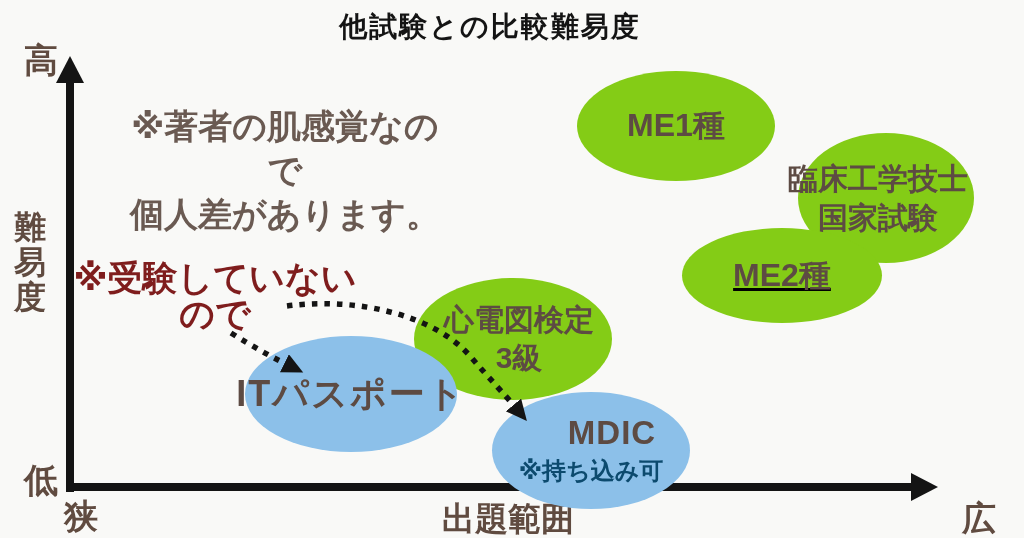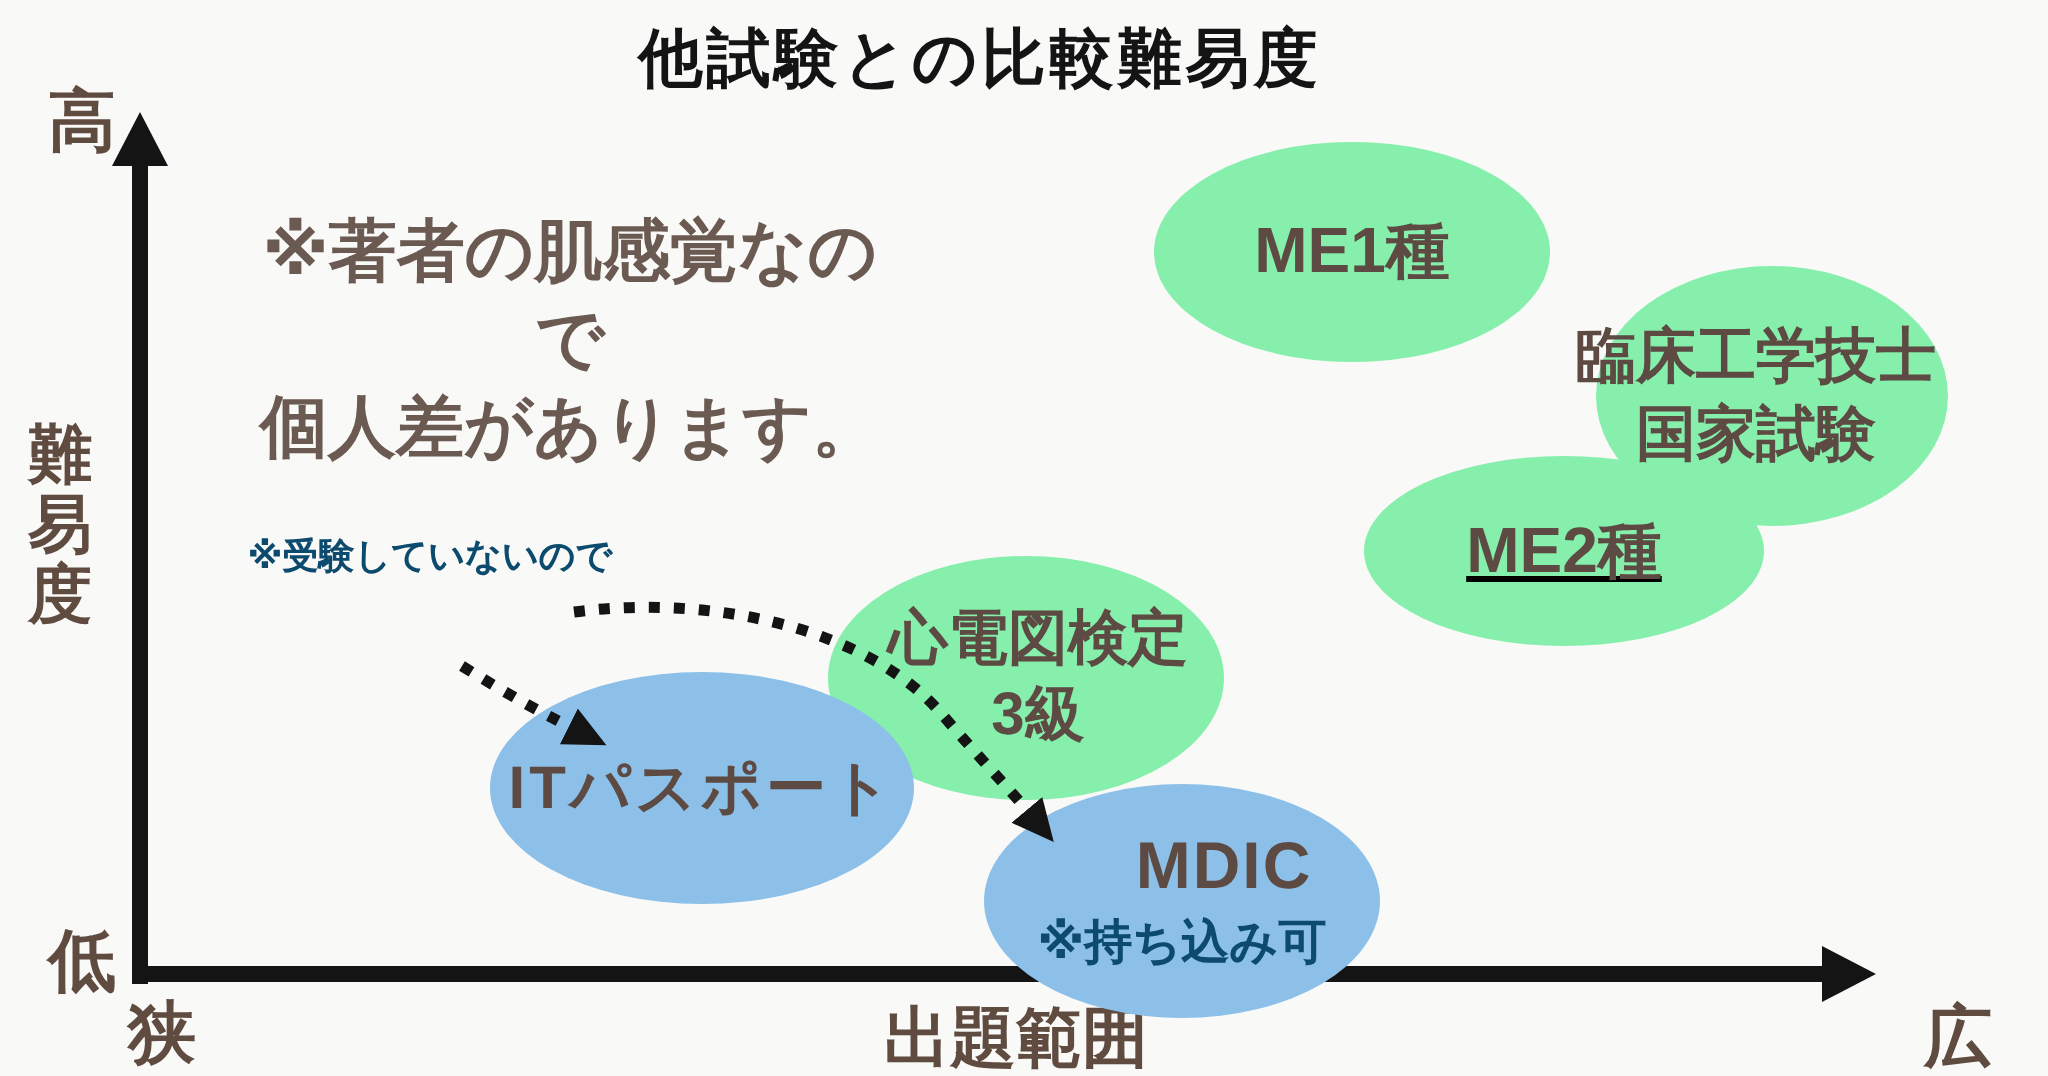--- a/index.html
+++ b/index.html
@@ -5,21 +5,21 @@
   html,body{margin:0;padding:0;}
   body{
     width:1024px;height:538px;position:relative;overflow:hidden;
     background:#f9f9f7;
     font-family:"Liberation Sans","DejaVu Sans",sans-serif;
   }
   .abs{position:absolute;}
   
   #title{
     left:0;top:8px;width:980px;text-align:center;
-    font-size:32px;font-weight:900;color:#141414;letter-spacing:2px;
+    font-size:28px;font-weight:900;color:#141414;letter-spacing:2px;
   }
   
   #axes-layer{left:0;top:0;z-index:1;}
   .bubble{z-index:2;}
   .txt{z-index:2;}
   #arrows-layer{left:0;top:0;z-index:3;pointer-events:none;}
   
   .axis-txt{color:#604b40;font-weight:bold;}
   #y-high{left:24px;top:38px;font-size:34px;}
   #y-low{left:24px;top:458px;font-size:34px;}
@@ -27,43 +27,43 @@
   #x-min{left:64px;top:494px;font-size:34px;}
   #x-max{left:962px;top:496px;font-size:34px;}
   #x-label{left:408px;top:497px;width:200px;text-align:center;font-size:33px;}
   
   #author-note{
     left:130px;top:104px;width:310px;text-align:center;
     color:#6a5a52;font-size:34px;font-weight:bold;line-height:44px;
   }
   #guess-note{
     left:70px;top:260px;width:290px;text-align:center;
-    color:#0c4a6e;font-size:18px;font-weight:bold;line-height:36px;
+    color:#7f1d1d;font-size:35px;font-weight:bold;line-height:36px;
   }
   
   .bubble{
     position:absolute;border-radius:50%;
     display:flex;flex-direction:column;align-items:center;justify-content:center;
     text-align:center;
   }
   .bubble .lbl{
     color:#5d4b43;font-weight:bold;white-space:nowrap;
   }
-  .light{background:#86efac;}
+  .light{background:#84cc16;}
   .dark{background:#8cc0e9;}
   #b-me1{left:577px;top:71px;width:198px;height:110px;}
   #b-me1 .lbl{font-size:32px;}
   #b-kokka{left:798px;top:133px;width:176px;height:130px;}
   #b-kokka .lbl{font-size:30px;line-height:39px;width:220px;margin-left:-16px;}
   #b-me2{left:682px;top:228px;width:200px;height:95px;text-decoration:underline;}
   #b-me2 .lbl{font-size:32px;}
   #b-shinden{left:414px;top:278px;width:198px;height:122px;}
   #b-shinden .lbl{font-size:30px;line-height:38px;margin-left:12px;}
   #b-it{left:245px;top:336px;width:212px;height:116px;}
-  #b-it .lbl{font-size:30px;letter-spacing:2px;}
+  #b-it .lbl{font-size:36px;letter-spacing:2px;}
   #b-mdic{left:492px;top:392px;width:198px;height:117px;}
   #b-mdic .lbl{font-size:33px;letter-spacing:1px;margin-left:42px;}
   #b-mdic .sub{color:#0c4a6e;font-size:24px;font-weight:900;margin-top:3px;white-space:nowrap;}
 </style>
 </head>
 <body>
 
 <svg id="axes-layer" class="abs" width="1024" height="538">
   <defs>
     <marker id="ah" markerUnits="userSpaceOnUse" markerWidth="30" markerHeight="30" refX="3" refY="14" orient="auto">

